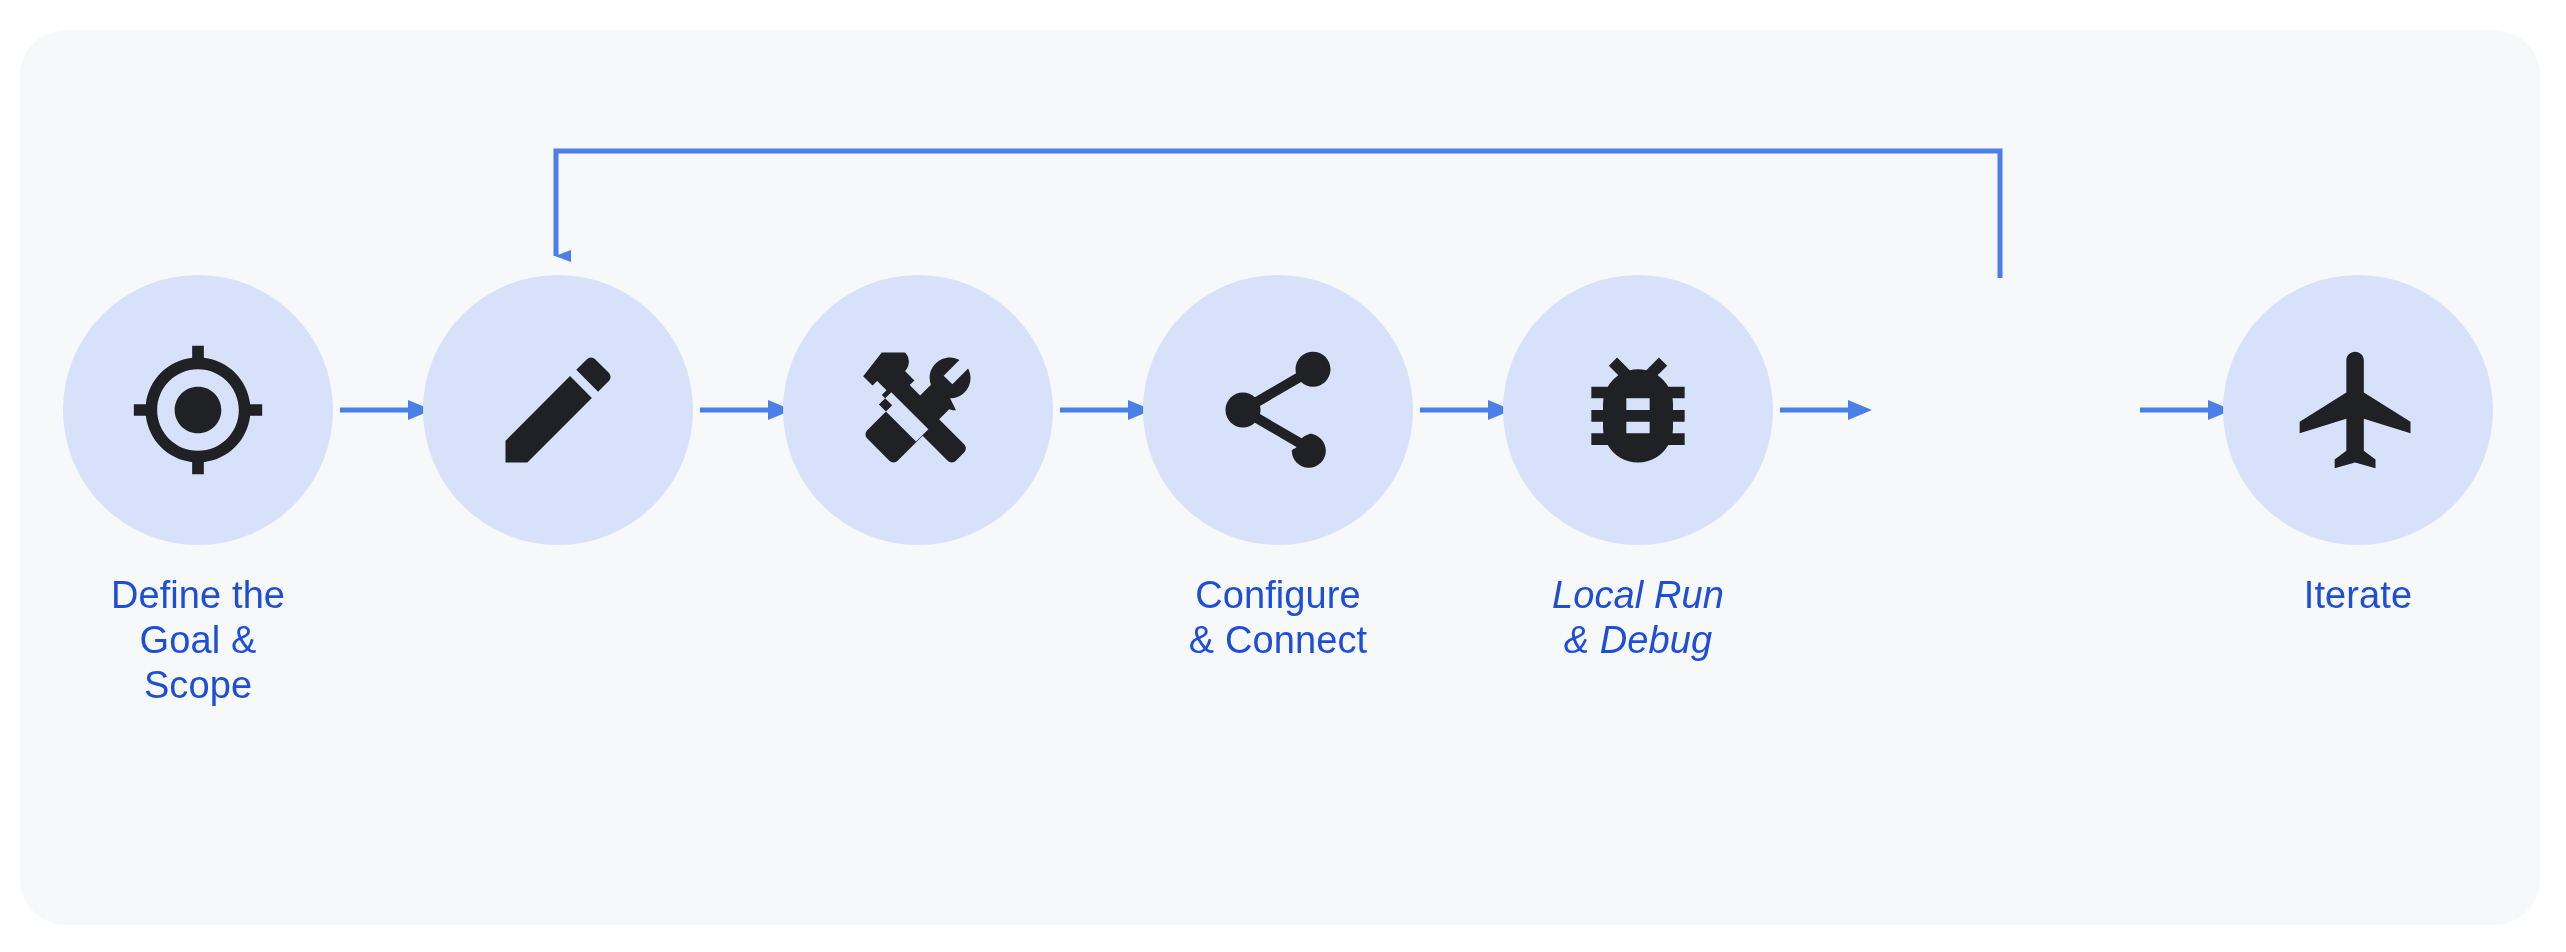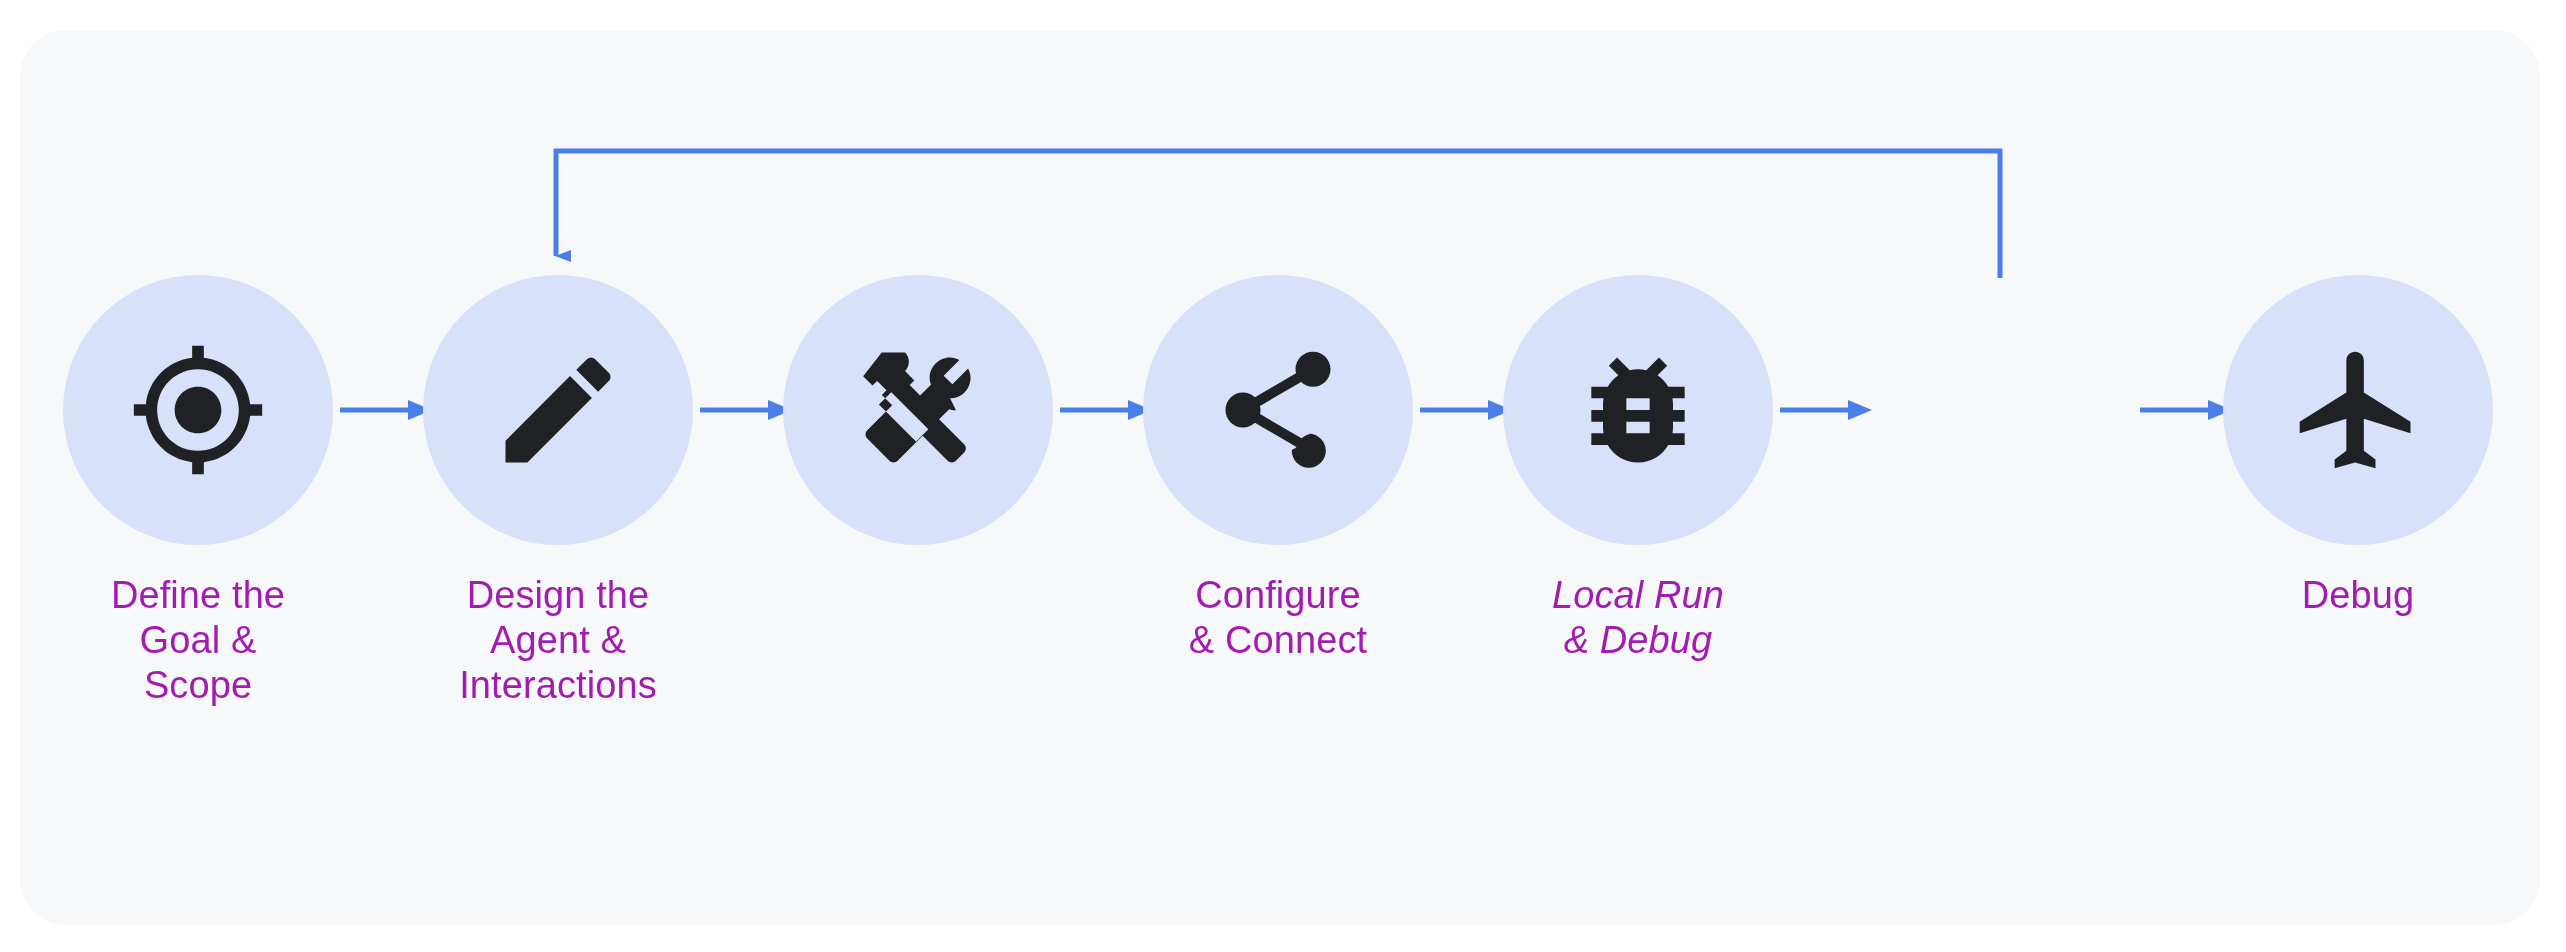--- a/index.html
+++ b/index.html
@@ -68,21 +68,21 @@
     width: 140px;
     height: 140px;
     display: block;
   }
   .node-icon svg { display: block; width: 100%; height: 100%; }
 
   .node-label {
     margin-top: 28px;
     font-size: 38px;
     line-height: 1.18;
-    color: #a21caf;
+    color: #1d4ed8;
     font-family: "Liberation Sans", sans-serif;
     white-space: pre-line;
     letter-spacing: 0.1px;
   }
 
   .connector {
     position: absolute;
     height: 30px;
     width: 92px;
   }
@@ -127,23 +127,20 @@
     </div>
 
     <div class="node" style="left:420px; top:275px;">
       <div class="node-circle">
         <span class="node-icon">
           <svg viewBox="0 0 24 24" xmlns="http://www.w3.org/2000/svg">
             <path fill="#202124" d="M3 17.25V21h3.75L17.81 9.94l-3.75-3.75L3 17.25zM20.71 7.04c.39-.39.39-1.02 0-1.41l-2.34-2.34a.9959.9959 0 0 0-1.41 0l-1.83 1.83 3.75 3.75 1.83-1.83z"></path>
           </svg>
         </span>
       </div>
-      <div class="node-label">Design the
-Agent &amp;
-Interactions</div>
     </div>
 
     <div class="connector" style="left:700px; top:395px;">
       <svg viewBox="0 0 92 30" xmlns="http://www.w3.org/2000/svg">
         <line x1="0" y1="15" x2="72" y2="15" stroke="#4a7fe8" stroke-width="5"></line>
         <path d="M 68 5 L 92 15 L 68 25 Z" fill="#4a7fe8"></path>
       </svg>
     </div>
 
     <div class="node" style="left:780px; top:275px;">
@@ -210,17 +207,17 @@
     </div>
 
     <div class="node" style="left:2220px; top:275px;">
       <div class="node-circle">
         <span class="node-icon">
           <svg viewBox="0 0 24 24" xmlns="http://www.w3.org/2000/svg">
             <path fill="#202124" d="M21 16v-2l-8-5V3.5c0-.83-.67-1.5-1.5-1.5S10 2.67 10 3.5V9l-8 5v2l8-2.5V19l-2 1.5V22l3.5-1 3.5 1v-1.5L13 19v-5.5l8 2.5z"></path>
           </svg>
         </span>
       </div>
-      <div class="node-label">Debug</div>
+      <div class="node-label">Iterate</div>
     </div>
 
   </div>
 </div>
 
 </body></html>

